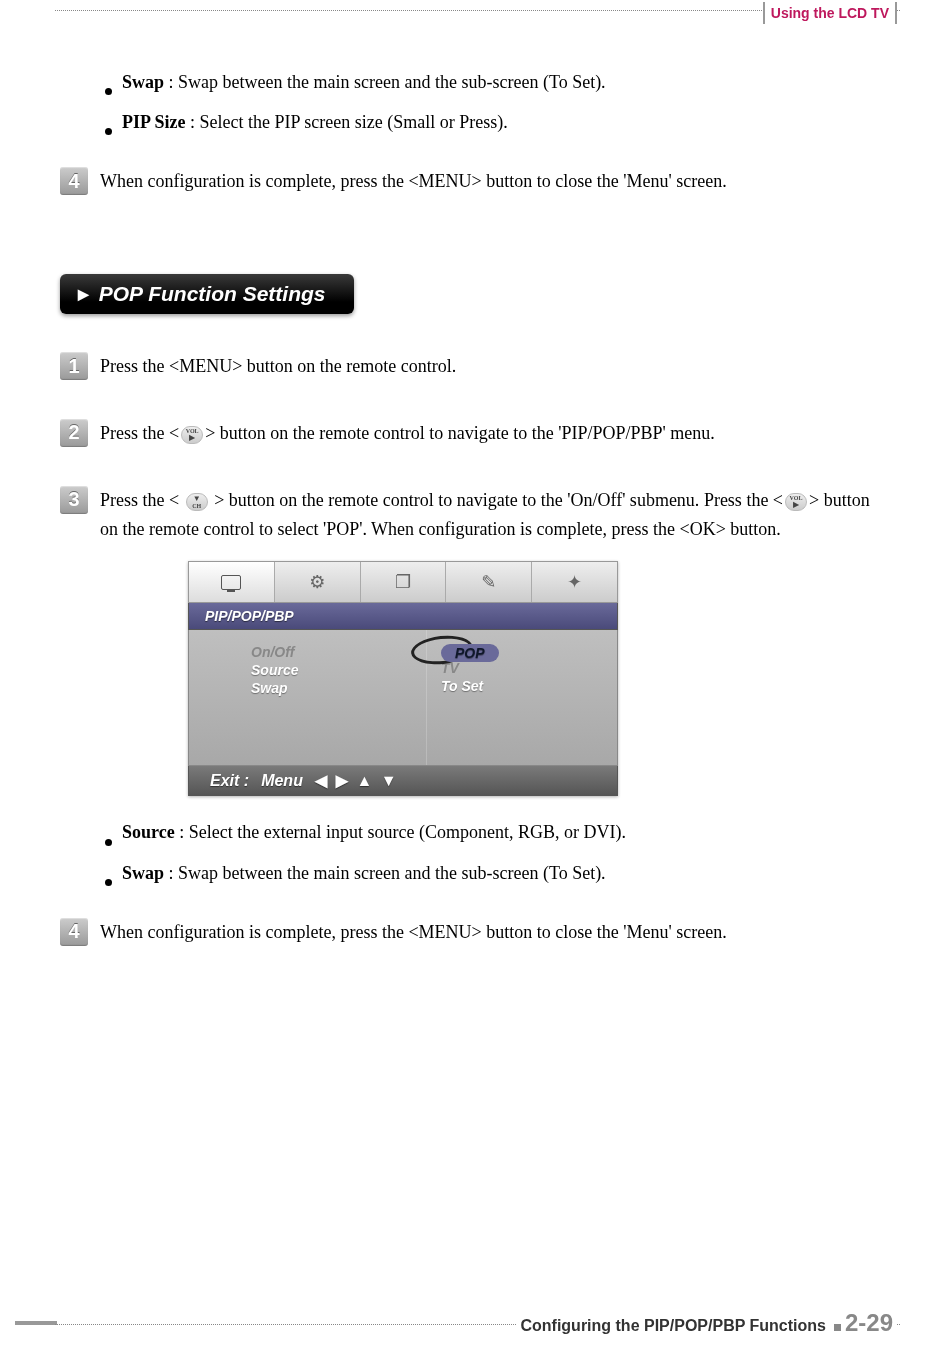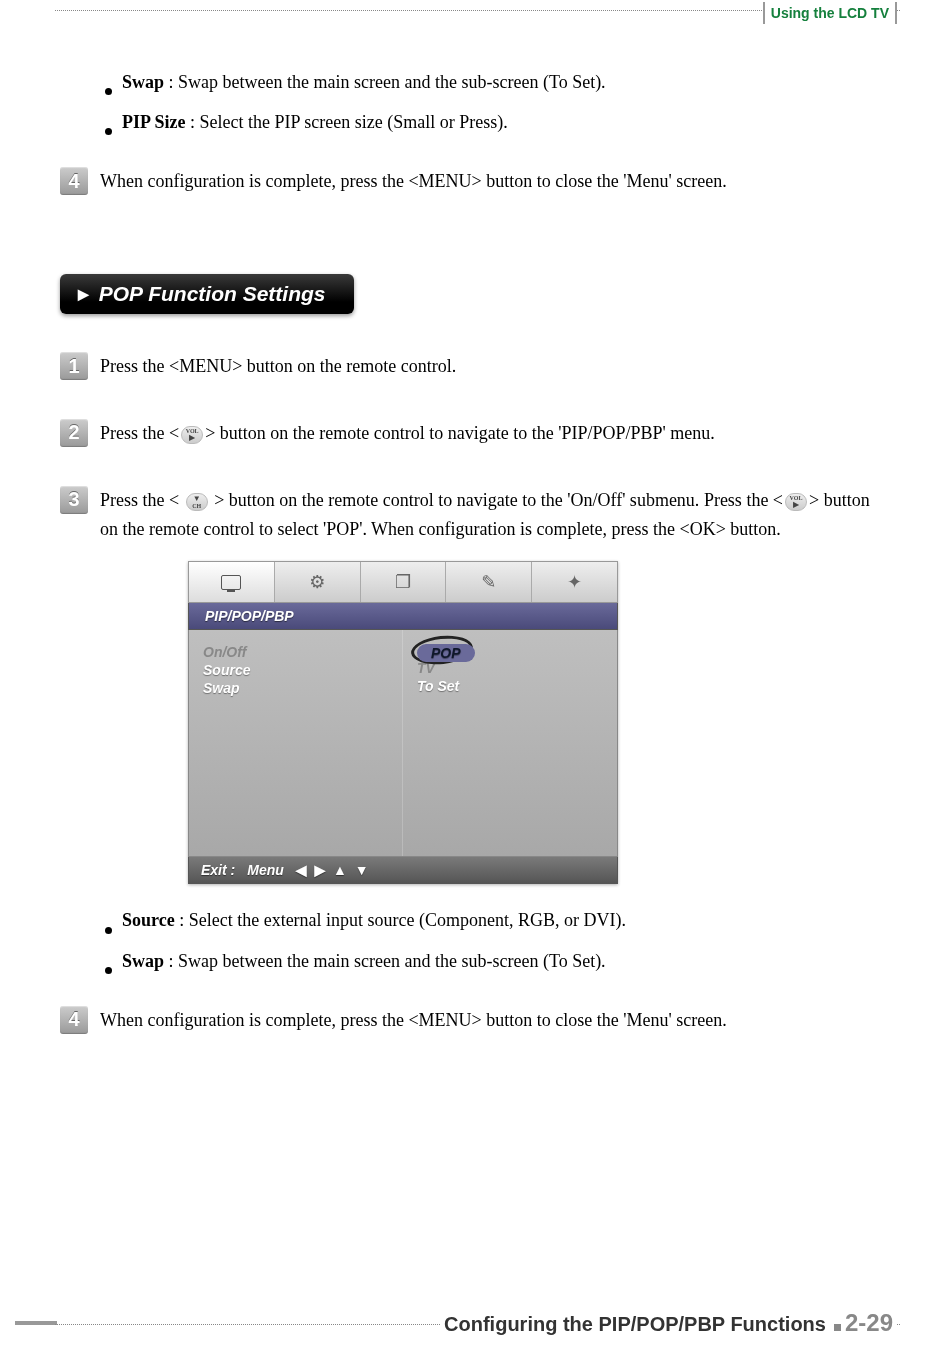--- a/index.html
+++ b/index.html
@@ -20,21 +20,21 @@
       right: 35px;
       height: 0;
     }
     .header-tag {
       position: absolute;
       top: 2px;
       right: 38px;
       font-family: Arial, sans-serif;
       font-weight: bold;
       font-size: 14px;
-      color: #15803d;
+      color: #be185d;
       background: #fff;
       padding: 3px 6px;
       border-left: 2px solid #999;
       border-right: 2px solid #999;
     }
     .header-tag::before {
       content: "";
       position: absolute;
       left: -10px;
       top: 50%;
@@ -176,23 +176,24 @@
       border-top: none;
       font-style: italic;
       text-shadow: 0 1px 1px rgba(0,0,0,0.5);
       display:flex;
     }
     .osd-title-left { width:210px; }
     .osd-body {
       display: flex;
       border: 1px solid #888;
       border-top: none;
-      height: 227px;
+      height: 136px;
       background: linear-gradient(180deg, #bfbfbf 0%, #a8a8a8 100%);
       position: relative;
+      padding-left: 48px;
     }
     .osd-col {
       width: 50%;
       padding: 14px 14px;
       font-size: 14px;
       font-weight: bold;
       color: #fff;
       text-shadow: 0 1px 1px rgba(0,0,0,0.4);
     }
     .osd-col.left {
@@ -218,23 +219,23 @@
       width: 62px;
       height: 28px;
       border: 3px solid #222;
       border-radius: 50%;
       transform: rotate(-6deg);
       pointer-events: none;
     }
     .osd-foot {
       background: linear-gradient(180deg, #7a7a7a 0%, #555 100%);
       color: #fff;
-      font-size: 14px;
-      font-weight: bold;
-      padding: 5px 12px;
+      font-size: 16px;
+      font-weight: bold;
+      padding: 5px 21px;
       border: 1px solid #555;
       border-top: none;
       text-shadow: 0 1px 1px rgba(0,0,0,0.5);
       display: flex;
       align-items: center;
       gap: 12px;
       font-style:italic;
     }
     .osd-foot-arrows {
       letter-spacing: 2px;
@@ -252,21 +253,21 @@
       position: absolute;
       bottom: 30px;
       right: 38px;
       display: flex;
       align-items: baseline;
       font-family: Arial, sans-serif;
       background:#fff;
       padding:0 4px;
     }
     .footer-text {
-      font-size: 20px;
+      font-size: 16px;
       font-weight: bold;
       color: #333;
       margin-right: 8px;
     }
     .footer-sq {
       width: 7px;
       height: 7px;
       background: #888;
       display: inline-block;
       margin-right: 4px;

